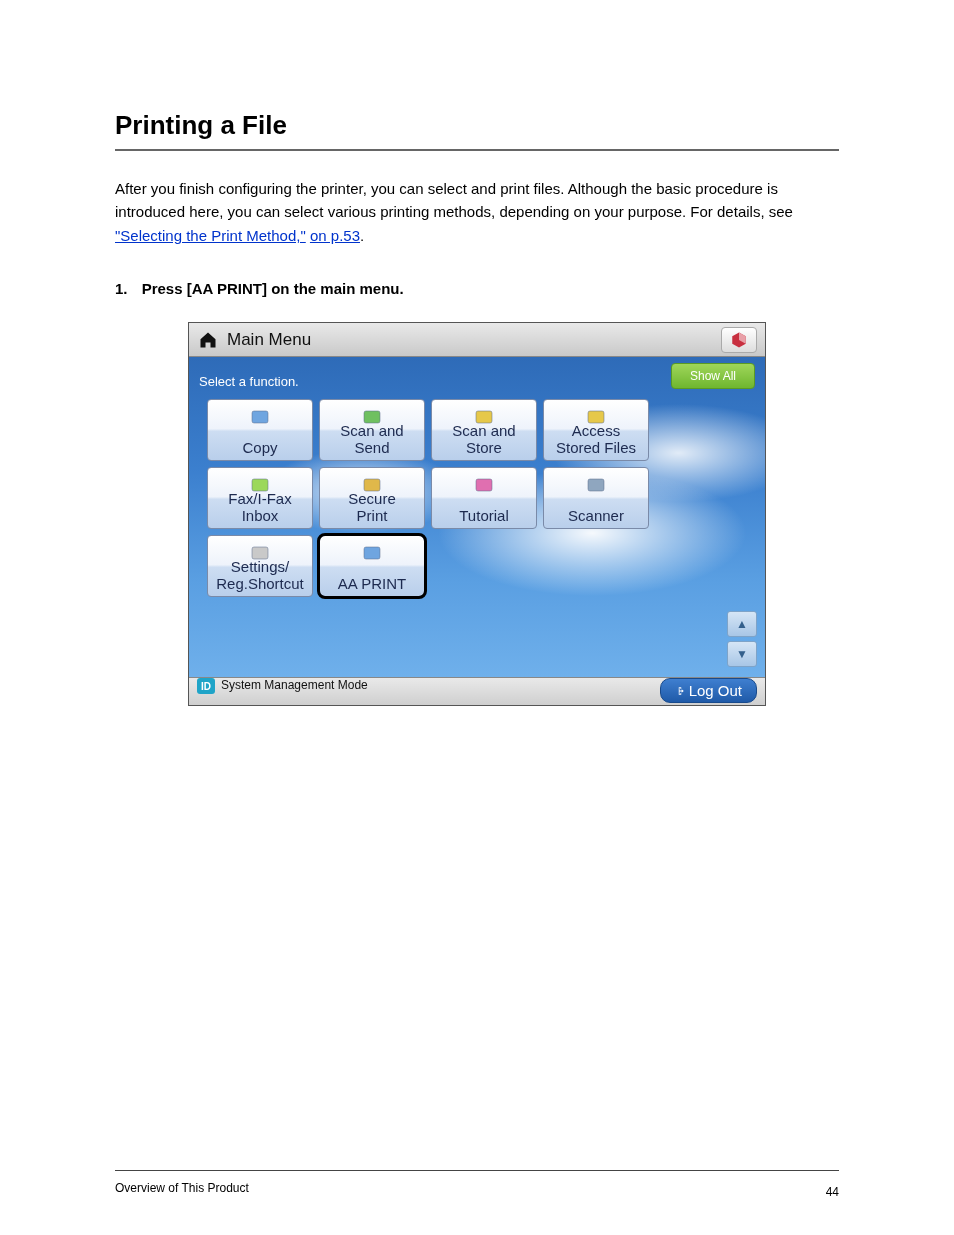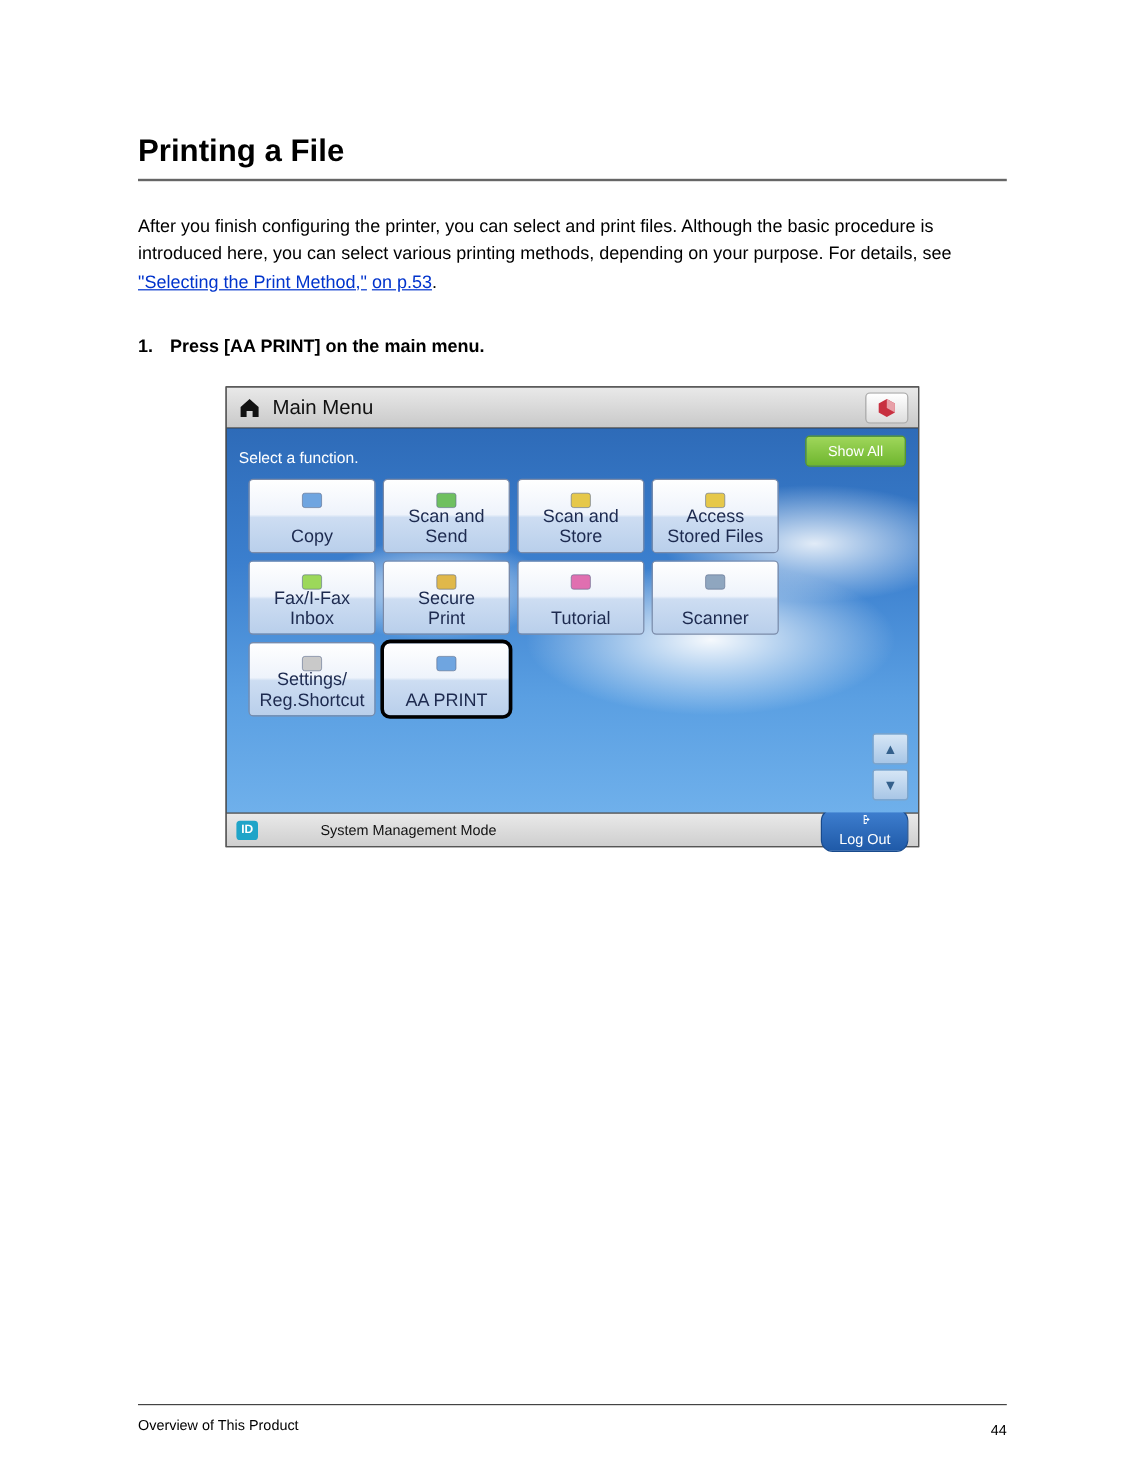--- a/index.html
+++ b/index.html
@@ -134,47 +134,46 @@
   .pg {
     height:26px;
     background: linear-gradient(#d6e6f6,#a8c6e6);
     border:1px solid #7ea3c8;
     border-radius:3px;
     display:flex; align-items:center; justify-content:center;
     color:#34608c; font-size:12px;
   }
   .statusbar {
     display:flex;
-    align-items:center;
+    align-items:flex-start;
     background: linear-gradient(#e9e9e9,#cfcfcf);
     height: 28px;
     padding: 0 8px;
     border-top:1px solid #888;
     font-size:12px;
     color:#111;
-    gap:46px;
   }
   .id-badge {
     display:inline-flex; align-items:center; justify-content:center;
     width:18px; height:16px;
     background:#1fa4c8;
     color:#fff;
     font-size:10px;
     font-weight:bold;
     border-radius:3px;
     margin-right:6px;
   }
   .logout-btn {
     background: linear-gradient(#3f7fd0,#1f5aa8);
     color:#fff;
-    font-size:12px;
+    font-size:15px;
     padding:3px 14px;
     border-radius:10px;
     border:1px solid #184a8c;
-    display:flex; align-items:center; gap:4px;flex-direction:column;
+    display:flex; align-items:center; gap:4px;
   }
   .footer-line {
     position:absolute;
     left:115px; right:115px;
     bottom:64px;
     height:1px;
     background:#444;
   }
   .footer-text {
     position:absolute;

